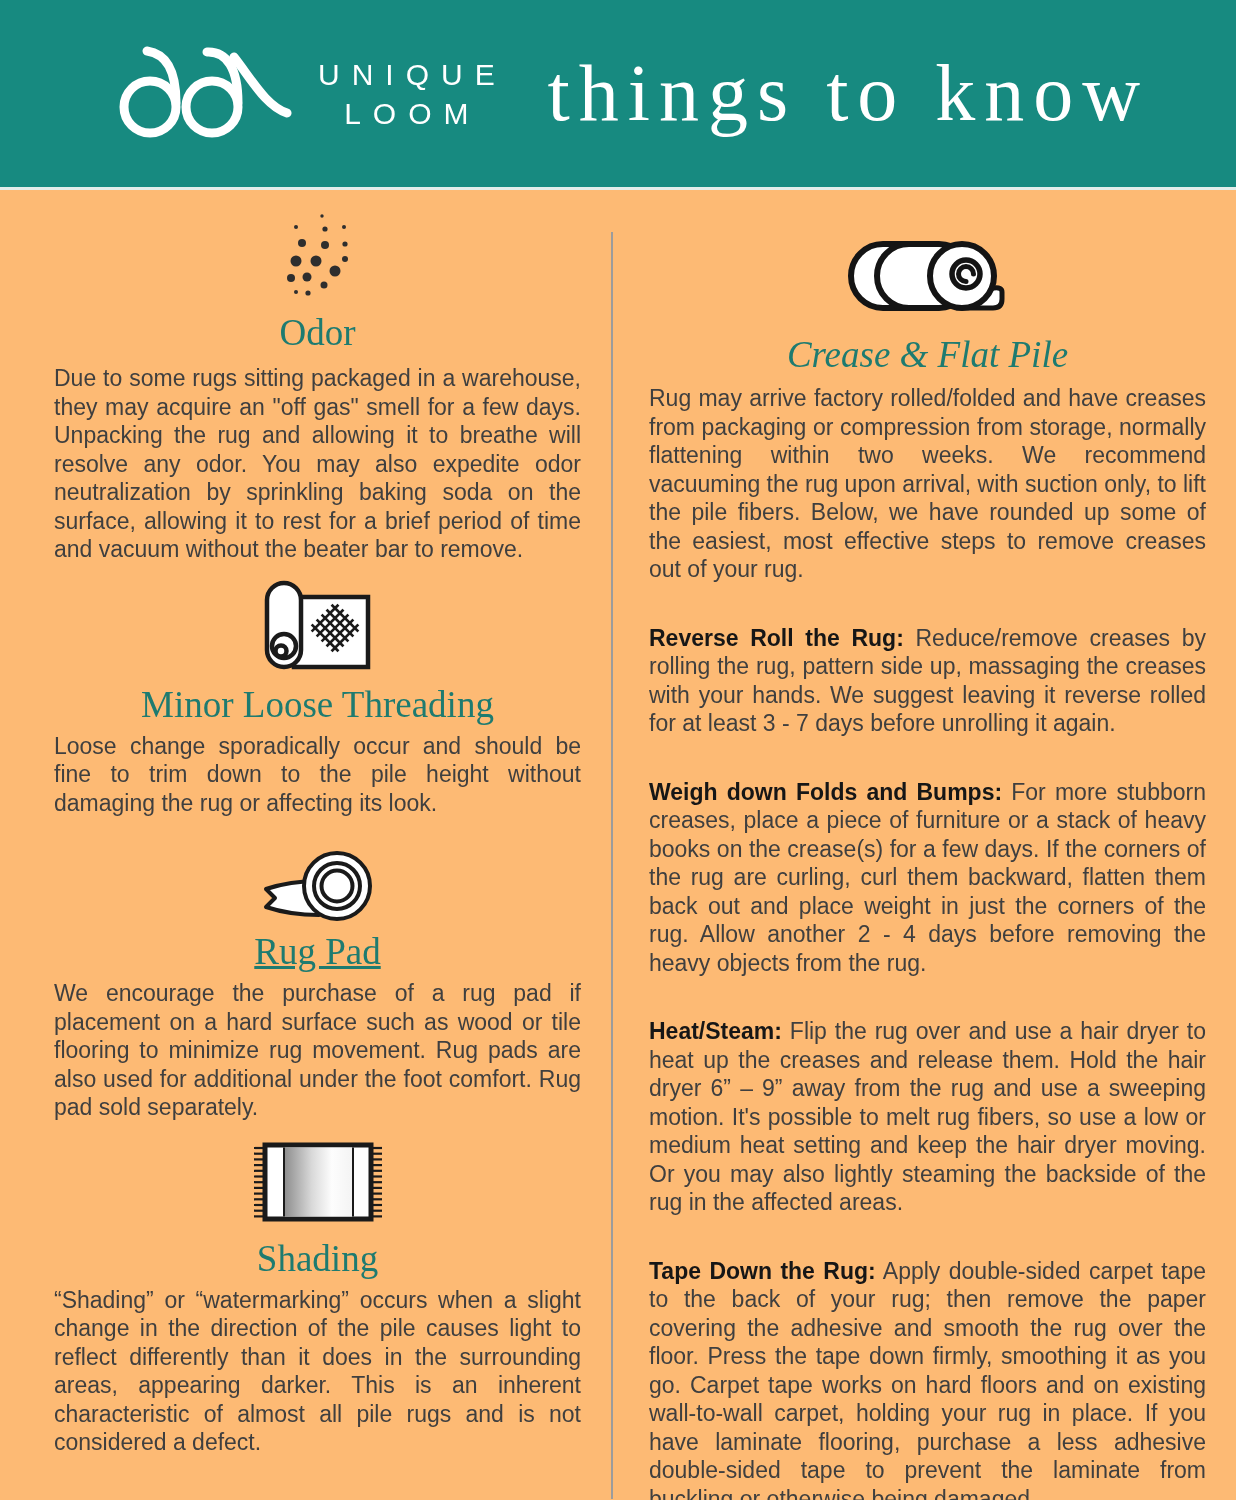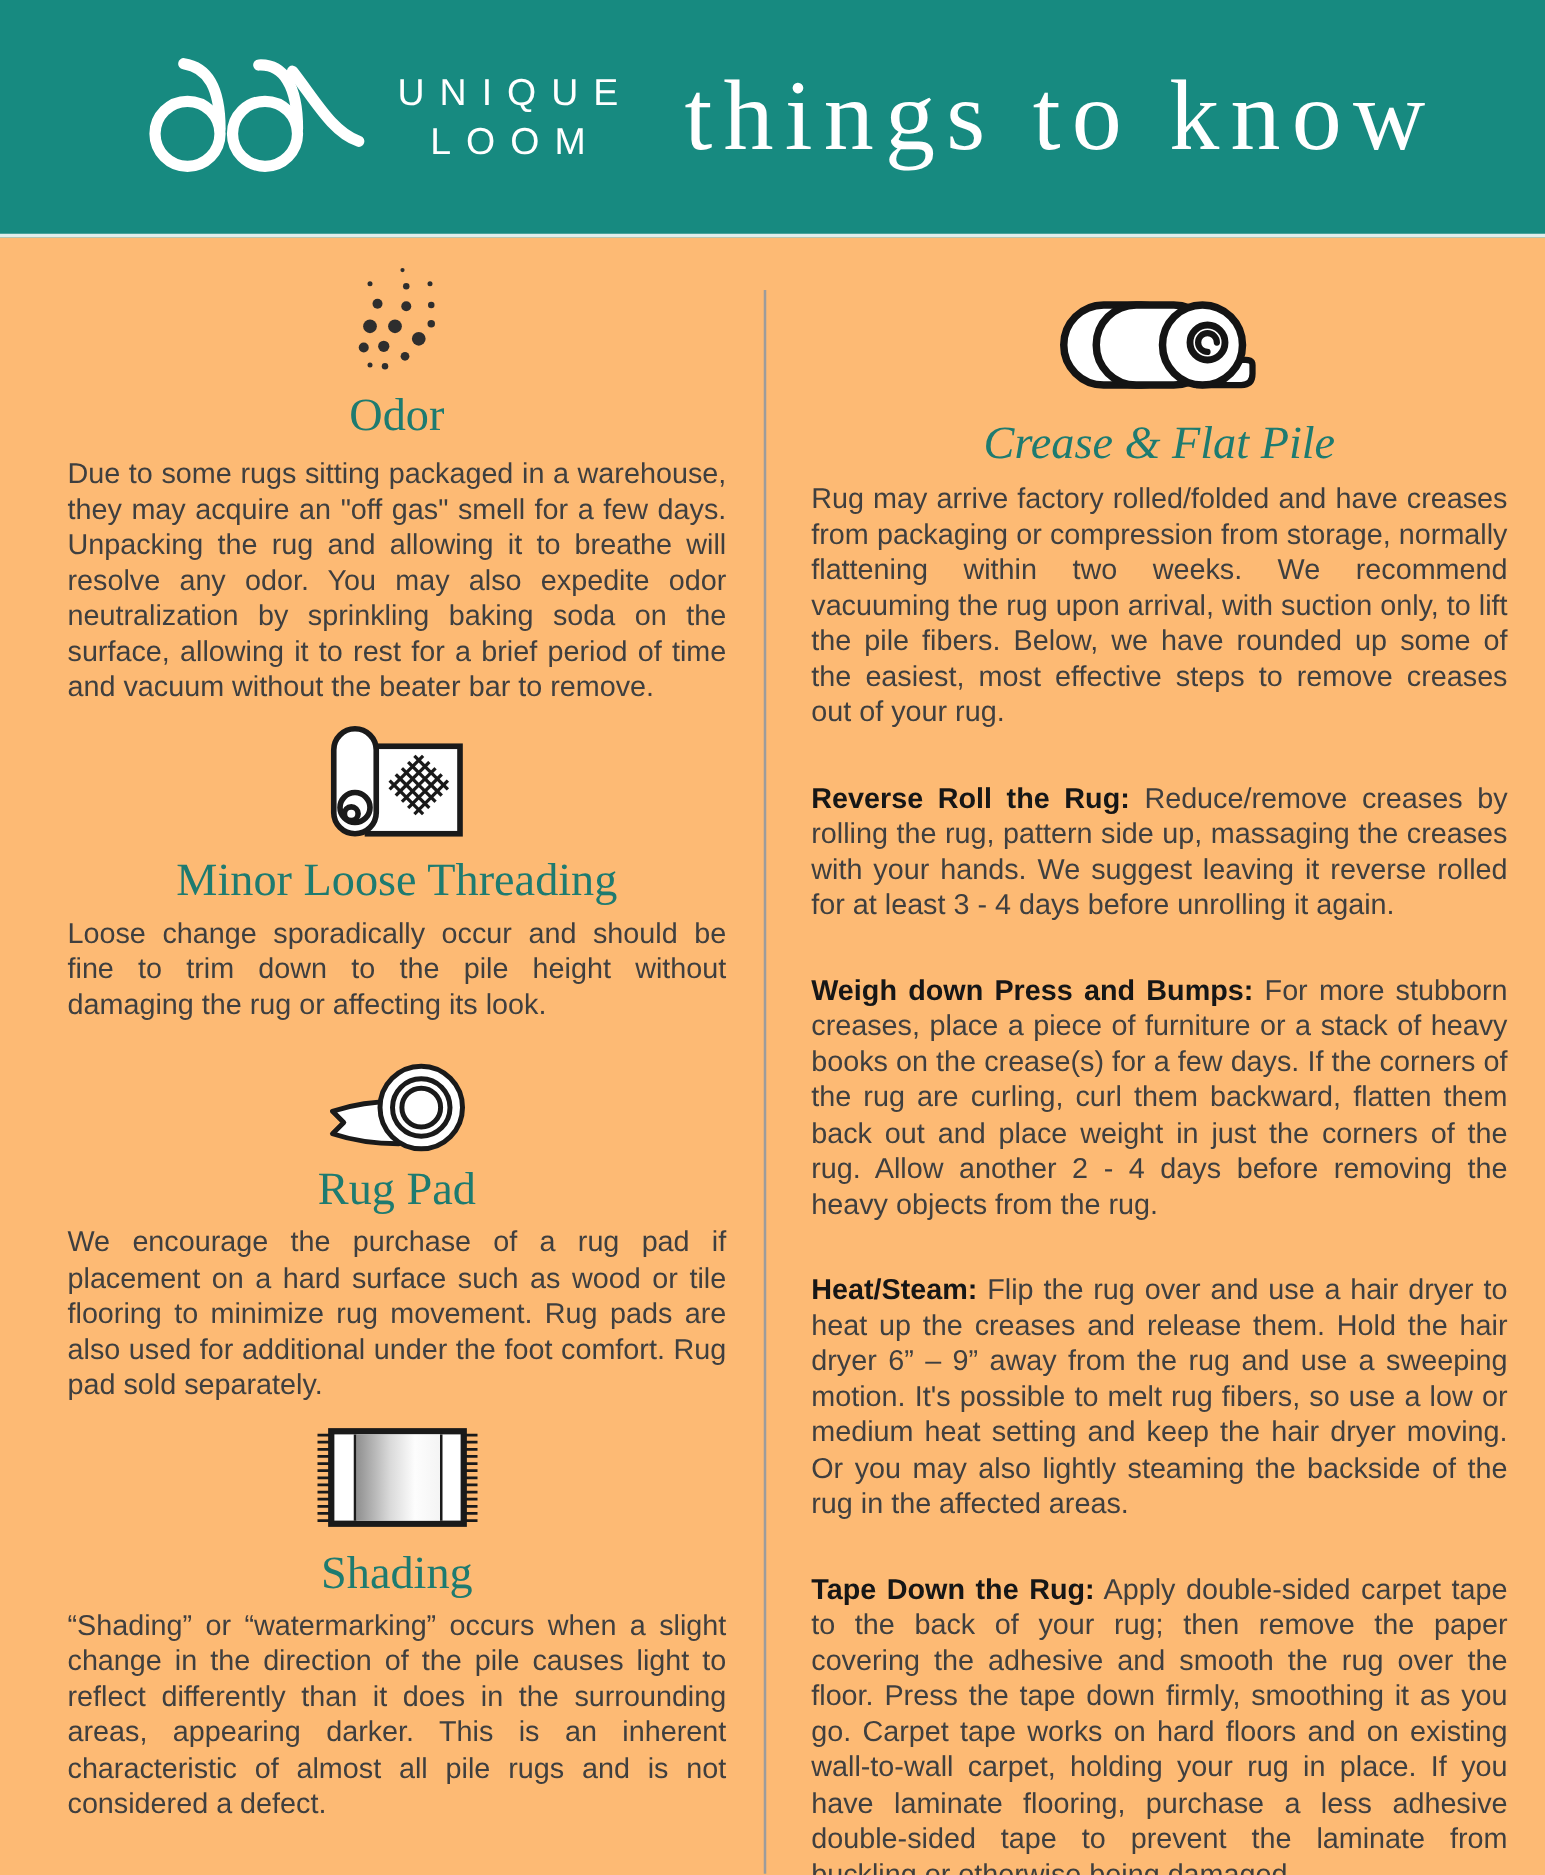--- a/index.html
+++ b/index.html
@@ -40,21 +40,21 @@
     text-align:justify; text-justify:inter-word;
   }
   p.body-text b { color:#161616; }
 
   
   .sec-odor  .icon-wrap { margin-top:20px; }
   .sec-odor  h2 { margin:10px 0 8px; }
   .sec-threading .icon-wrap { margin-top:16px; }
   .sec-threading h2 { margin:8px 0 4px; }
   .sec-rugpad .icon-wrap { margin-top:22px; }
-  .sec-rugpad h2 { margin:6px 0 4px; }
+  .sec-rugpad h2 { margin:6px 0 4px;text-decoration:underline; }
   .sec-shading .icon-wrap { margin-top:20px; }
   .sec-shading h2 { margin:14px 0 4px;text-align:center; }
 
   
   .sec-crease .icon-wrap { margin-top:48px; }
   .sec-crease h2 { margin:16px 0 6px;font-style:italic; }
   .step { margin-top:40px; }
 
   svg { display:block; }
 </style>
@@ -231,23 +231,23 @@
               <circle cx="115" cy="38" r="32"></circle>
               <circle cx="119" cy="36" r="14" fill="none" stroke-width="5.5"></circle>
               <path d="M126.5,36 a7.5,7.5 0 1 0 -7.5,7.5" fill="none" stroke-width="5" stroke-linecap="round"></path>
             </g>
           </svg>
         </div>
         <h2 class="sec-heading">Crease &amp; Flat Pile</h2>
         <p class="body-text">Rug may arrive factory rolled/folded and have creases from packaging or compression from storage, normally flattening within two weeks. We recommend vacuuming the rug upon arrival, with suction only, to lift the pile fibers. Below, we have rounded up some of the easiest, most effective steps to remove creases out of your rug.</p>
       </div>
 
-      <p class="body-text step"><b>Reverse Roll the Rug:</b> <span>Reduce/remove creases by rolling the rug, pattern side up, massaging the creases with your hands. We suggest leaving it reverse rolled for at least 3 - 4 days before unrolling it again.</span></p>
-
-      <p class="body-text step"><b>Weigh down Press and Bumps:</b> <span>For more stubborn creases, place a piece of furniture or a stack of heavy books on the crease(s) for a few days. If the corners of the rug are curling, curl them backward, flatten them back out and place weight in just the corners of the rug. Allow another 2 - 4 days before removing the heavy objects from the rug.</span></p>
+      <p class="body-text step"><b>Reverse Roll the Rug:</b> <span>Reduce/remove creases by rolling the rug, pattern side up, massaging the creases with your hands. We suggest leaving it reverse rolled for at least 3 - 7 days before unrolling it again.</span></p>
+
+      <p class="body-text step"><b>Weigh down Folds and Bumps:</b> <span>For more stubborn creases, place a piece of furniture or a stack of heavy books on the crease(s) for a few days. If the corners of the rug are curling, curl them backward, flatten them back out and place weight in just the corners of the rug. Allow another 2 - 4 days before removing the heavy objects from the rug.</span></p>
 
       <p class="body-text step"><b>Heat/Steam:</b> <span>Flip the rug over and use a hair dryer to heat up the creases and release them. Hold the hair dryer 6” – 9” away from the rug and use a sweeping motion. It's possible to melt rug fibers, so use a low or medium heat setting and keep the hair dryer moving. Or you may also lightly steaming the backside of the rug in the affected areas.</span></p>
 
       <p class="body-text step"><b>Tape Down the Rug:</b> <span>Apply double-sided carpet tape to the back of your rug; then remove the paper covering the adhesive and smooth the rug over the floor. Press the tape down firmly, smoothing it as you go. Carpet tape works on hard floors and on existing wall-to-wall carpet, holding your rug in place. If you have laminate flooring, purchase a less adhesive double-sided tape to prevent the laminate from buckling or otherwise being damaged.</span></p>
 
     </section>
   </main>
 </div>
 
 </body></html>

